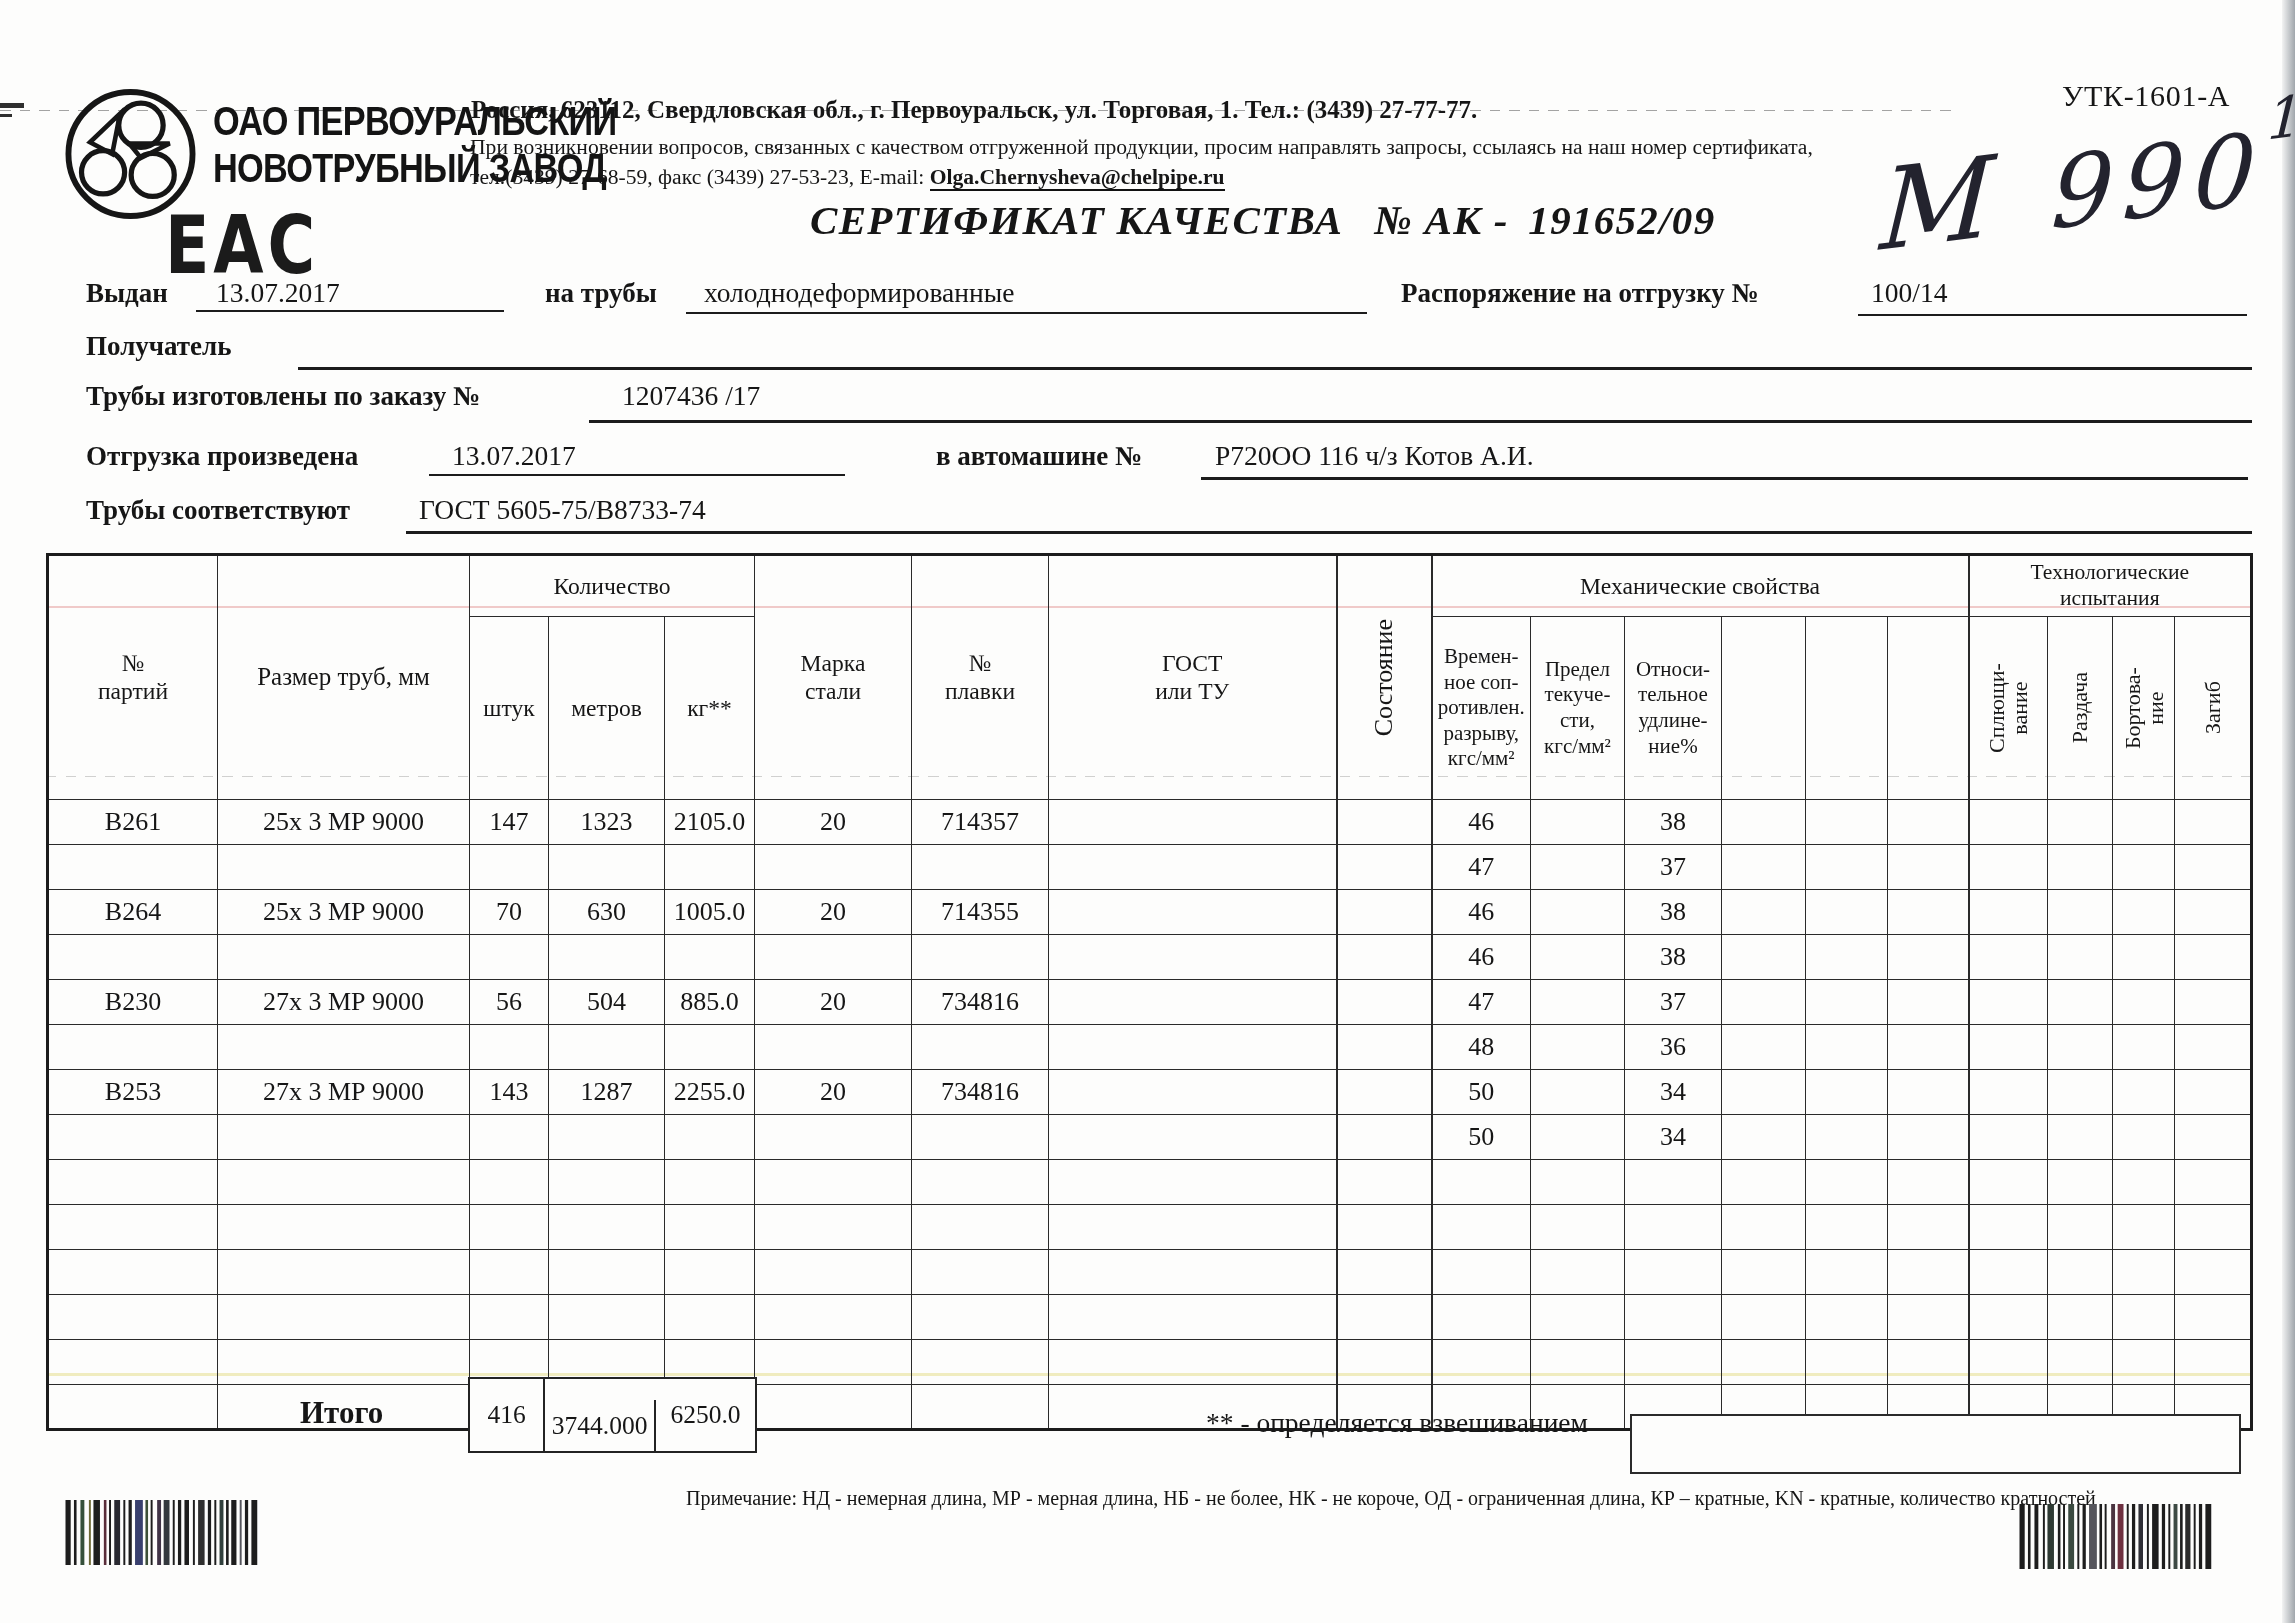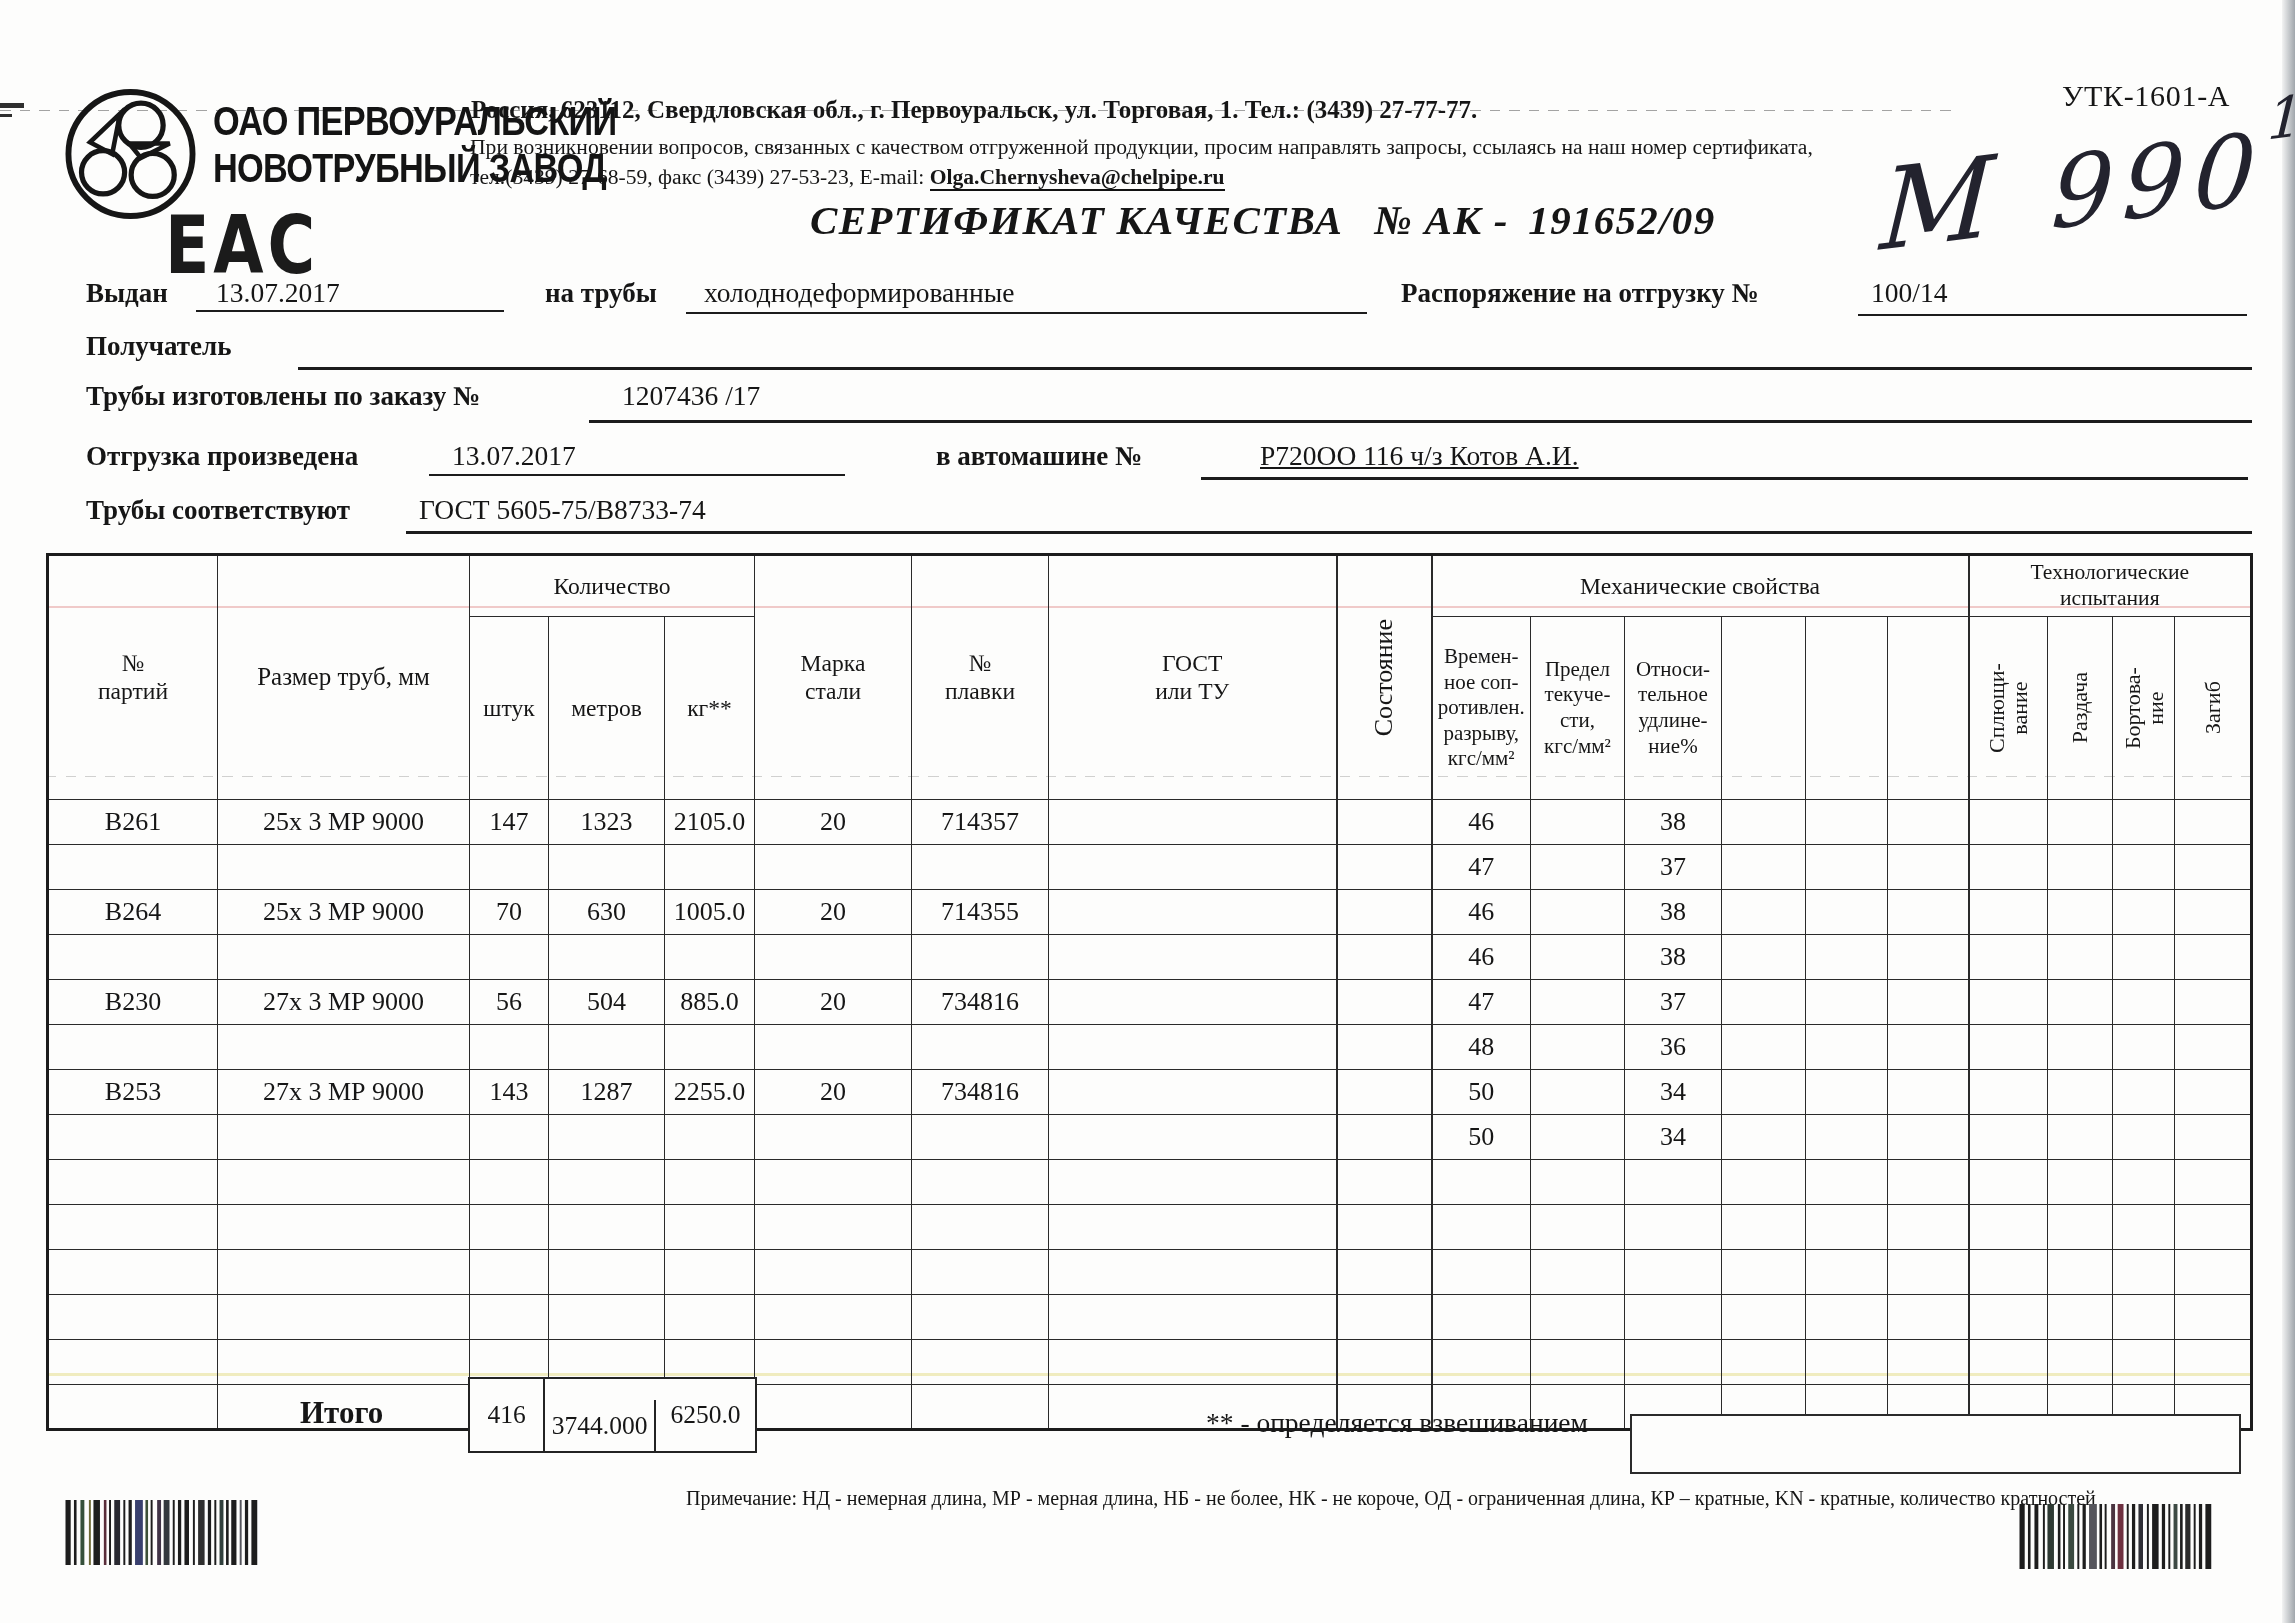--- a/index.html
+++ b/index.html
@@ -126,21 +126,21 @@
   <div class="abs uline thick" style="left:298px;top:367px;width:1954px;"></div>
 
   <div class="abs flabel" style="left:86px;top:381px;">Трубы изготовлены по заказу №</div>
   <div class="abs fvalue" style="left:622px;top:380px;">1207436  /17</div>
   <div class="abs uline thick" style="left:589px;top:420px;width:1663px;"></div>
 
   <div class="abs flabel" style="left:86px;top:441px;">Отгрузка произведена</div>
   <div class="abs fvalue" style="left:452px;top:440px;">13.07.2017</div>
   <div class="abs uline" style="left:429px;top:474px;width:416px;"></div>
   <div class="abs flabel" style="left:936px;top:441px;">в автомашине №</div>
-  <div class="abs fvalue" style="left:1260px;top:440px;text-decoration:underline;">Р720ОО 116 ч/з Котов А.И.</div>
+  <div class="abs fvalue" style="left:1215px;top:440px;">Р720ОО 116 ч/з Котов А.И.</div>
   <div class="abs uline thick" style="left:1201px;top:477px;width:1047px;"></div>
 
   <div class="abs flabel" style="left:86px;top:495px;">Трубы соответствуют</div>
   <div class="abs fvalue" style="left:419px;top:494px;">ГОСТ 5605-75/В8733-74</div>
   <div class="abs uline thick" style="left:406px;top:531px;width:1846px;"></div>
 
   <div class="abs" style="left:46px;top:553px;">
     <table class="cert">
       <colgroup>
         <col style="width:170px">

